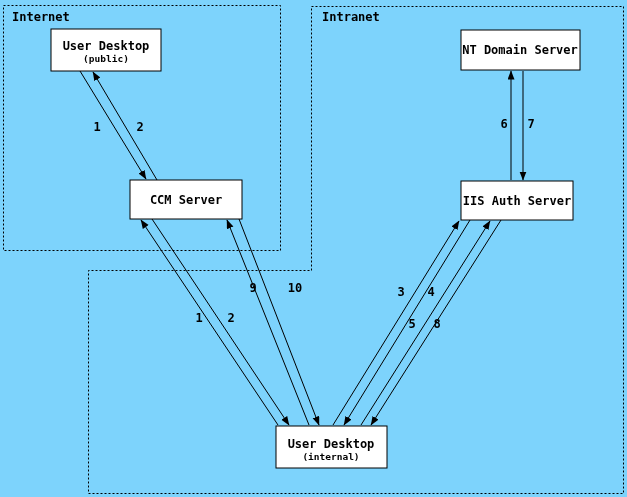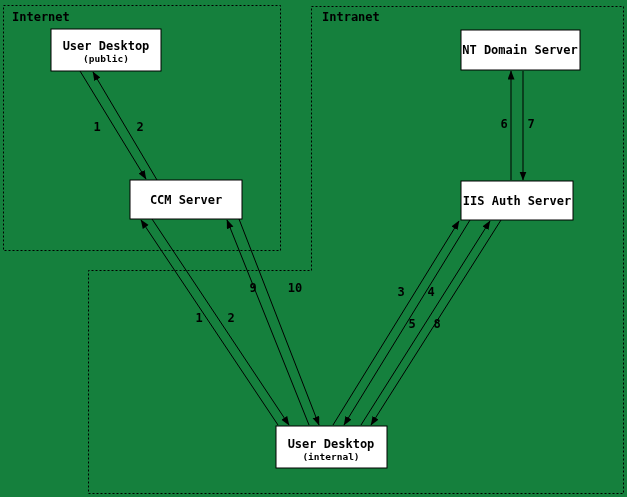--- a/index.html
+++ b/index.html
@@ -5,21 +5,21 @@
   html, body {
     margin: 0;
     padding: 0;
     background: #ffffff;
     font-family: "DejaVu Sans Mono", "Liberation Mono", monospace;
   }
   .canvas {
     position: relative;
     width: 627px;
     height: 497px;
-    background: #15803d;
+    background: #7dd3fc;
   }
   svg { display: block; }
   .dashed {
     fill: none;
     stroke: #000000;
     stroke-width: 1;
     stroke-dasharray: 2 2;
   }
   .node-box {
     fill: #ffffff;

